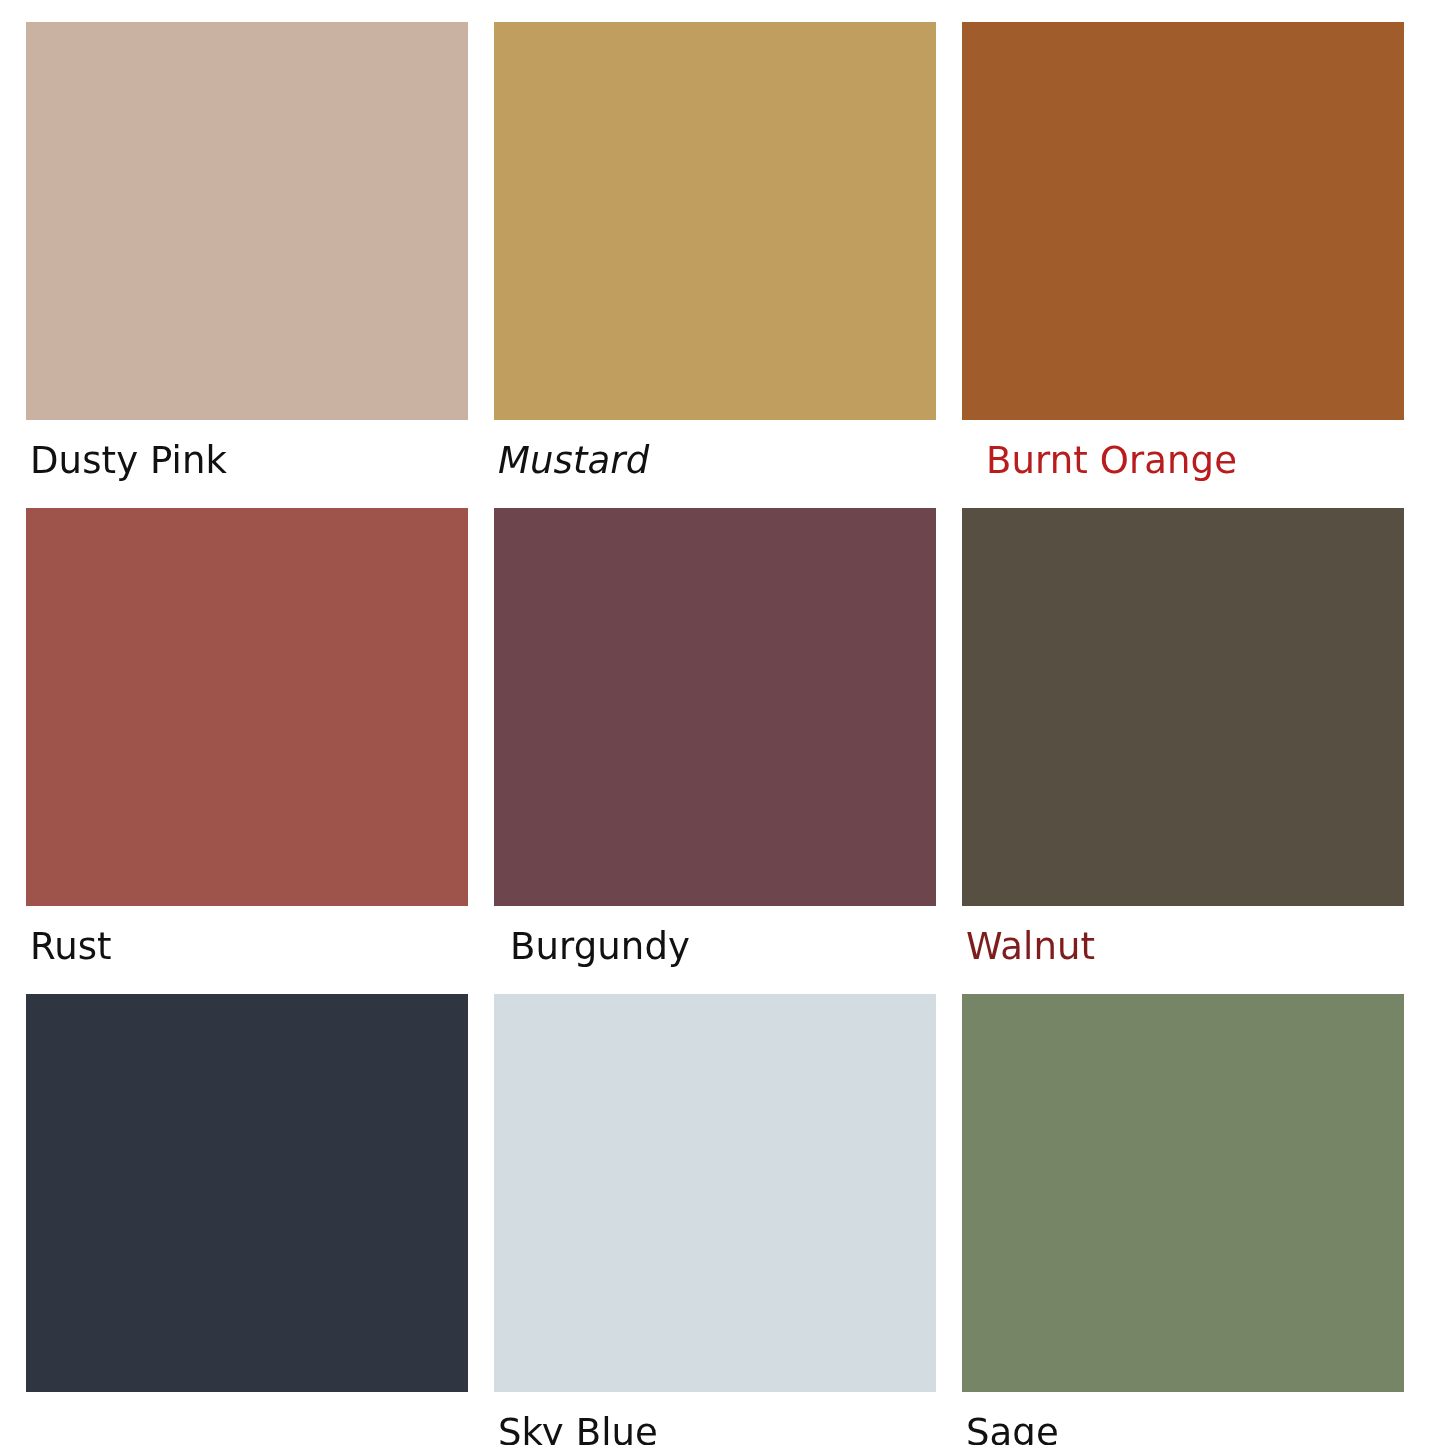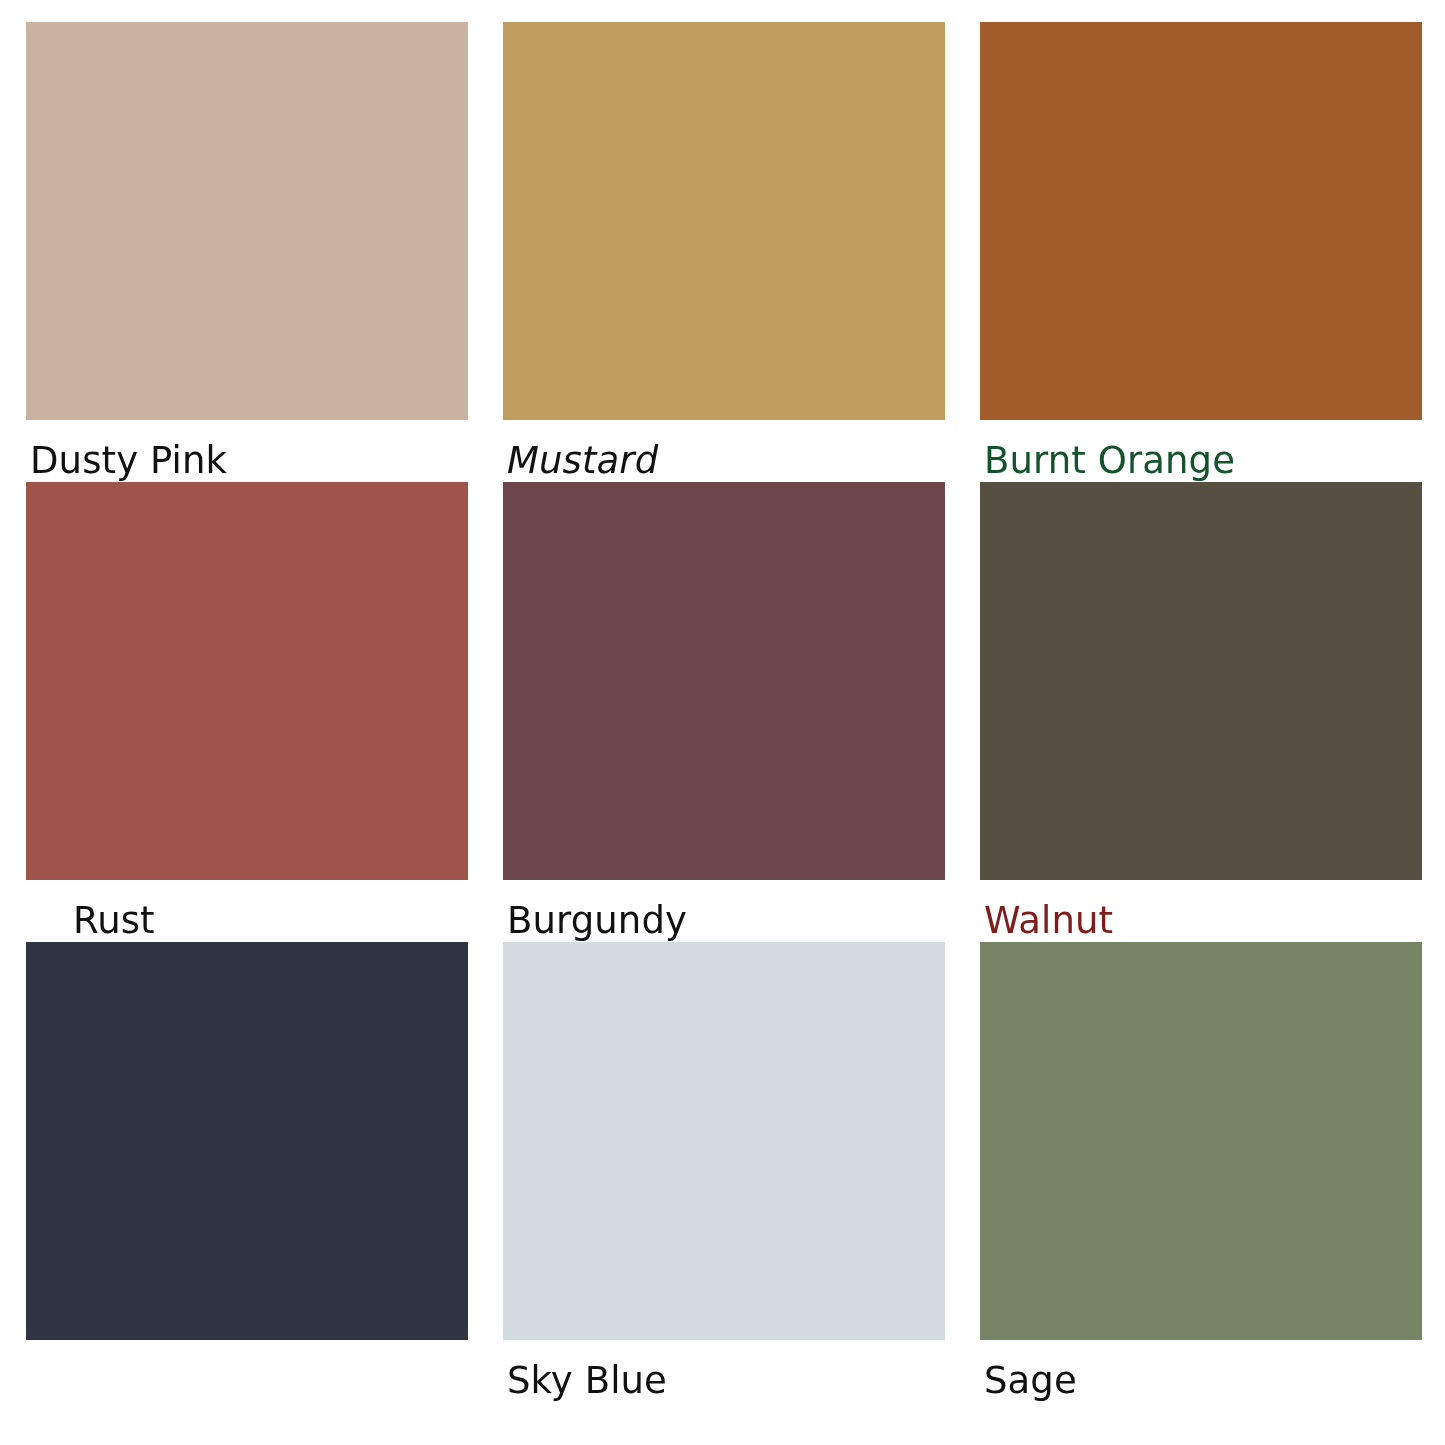--- a/index.html
+++ b/index.html
@@ -19,20 +19,21 @@
     box-sizing: border-box;
     width: 1445px;
     height: 1445px;
     padding: 22px 20px 20px 26px;
     display: grid;
     grid-template-columns: repeat(3, 442px);
     grid-template-rows: repeat(3, 460px);
     column-gap: 35px;
     row-gap: 0px;
     background: #ffffff;
+    gap: 26px;
   }
 
   .swatch-cell {
     display: flex;
     flex-direction: column;
     align-items: stretch;
     justify-content: flex-start;
   }
 
   .swatch-chip {
@@ -63,31 +64,31 @@
     <div class="swatch-label" style="color: rgb(17, 17, 17);">Dusty Pink</div>
   </div>
 
   <div class="swatch-cell">
     <div class="swatch-chip" style="background-color: rgb(192, 158, 95);"></div>
     <div class="swatch-label" style="color: rgb(17, 17, 17); font-style: italic;">Mustard</div>
   </div>
 
   <div class="swatch-cell">
     <div class="swatch-chip" style="background-color: rgb(161, 92, 43);"></div>
-    <div class="swatch-label" style="color: #14532d;">Burnt Orange</div>
+    <div class="swatch-label" style="color: #b91c1c; margin-left: 20px;">Burnt Orange</div>
   </div>
 
   <div class="swatch-cell">
     <div class="swatch-chip" style="background-color: rgb(159, 84, 75);"></div>
-    <div class="swatch-label" style="color: rgb(17, 17, 17); margin-left: 43px;">Rust</div>
+    <div class="swatch-label" style="color: rgb(17, 17, 17);">Rust</div>
   </div>
 
   <div class="swatch-cell">
     <div class="swatch-chip" style="background-color: rgb(108, 70, 76);"></div>
-    <div class="swatch-label" style="color: rgb(17, 17, 17);">Burgundy</div>
+    <div class="swatch-label" style="color: rgb(17, 17, 17); margin-left: 12px;">Burgundy</div>
   </div>
 
   <div class="swatch-cell">
     <div class="swatch-chip" style="background-color: rgb(86, 79, 66);"></div>
     <div class="swatch-label" style="color: #7f1d1d;">Walnut</div>
   </div>
 
   <div class="swatch-cell">
     <div class="swatch-chip" style="background-color: rgb(47, 54, 65);"></div>
   </div>

